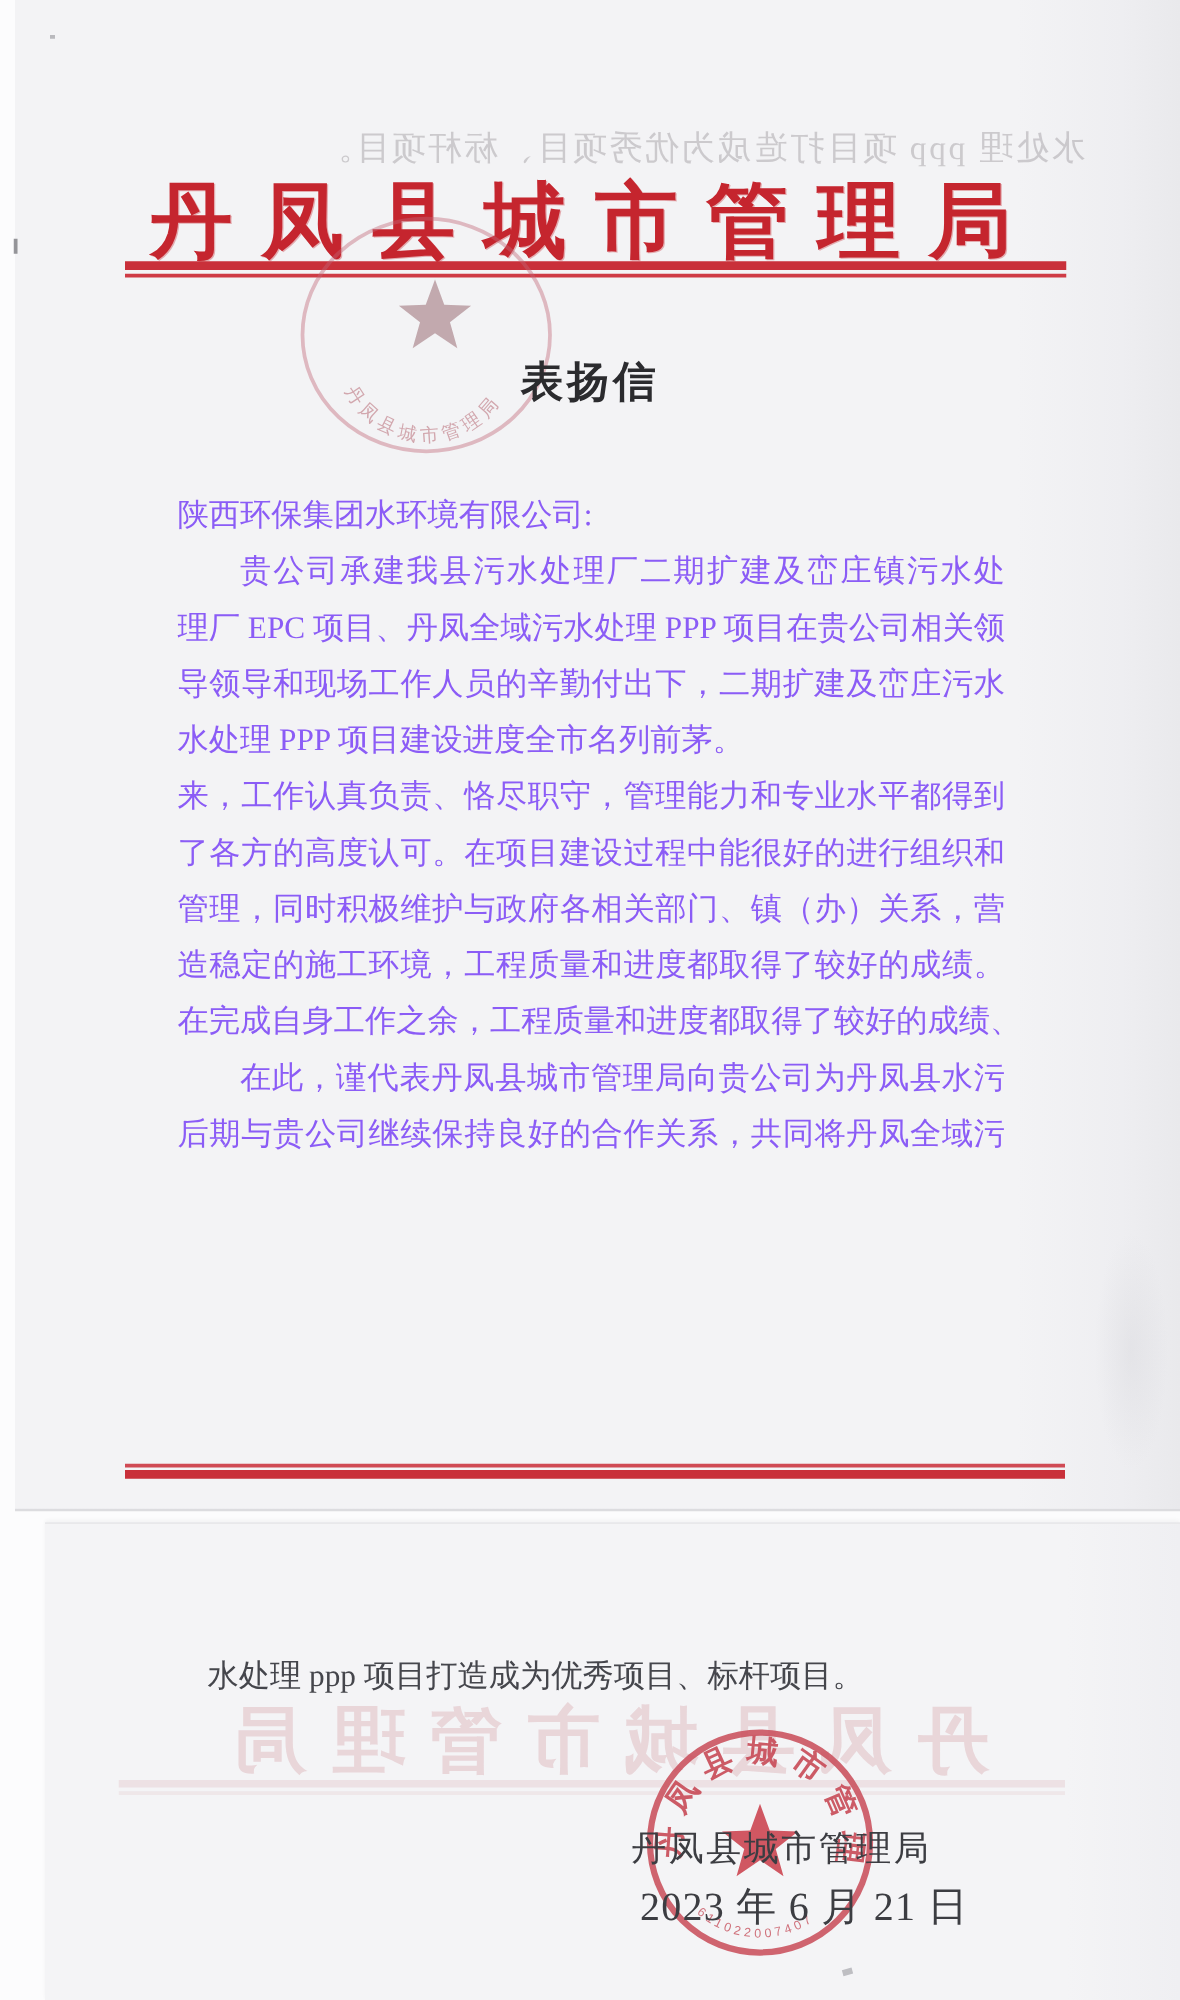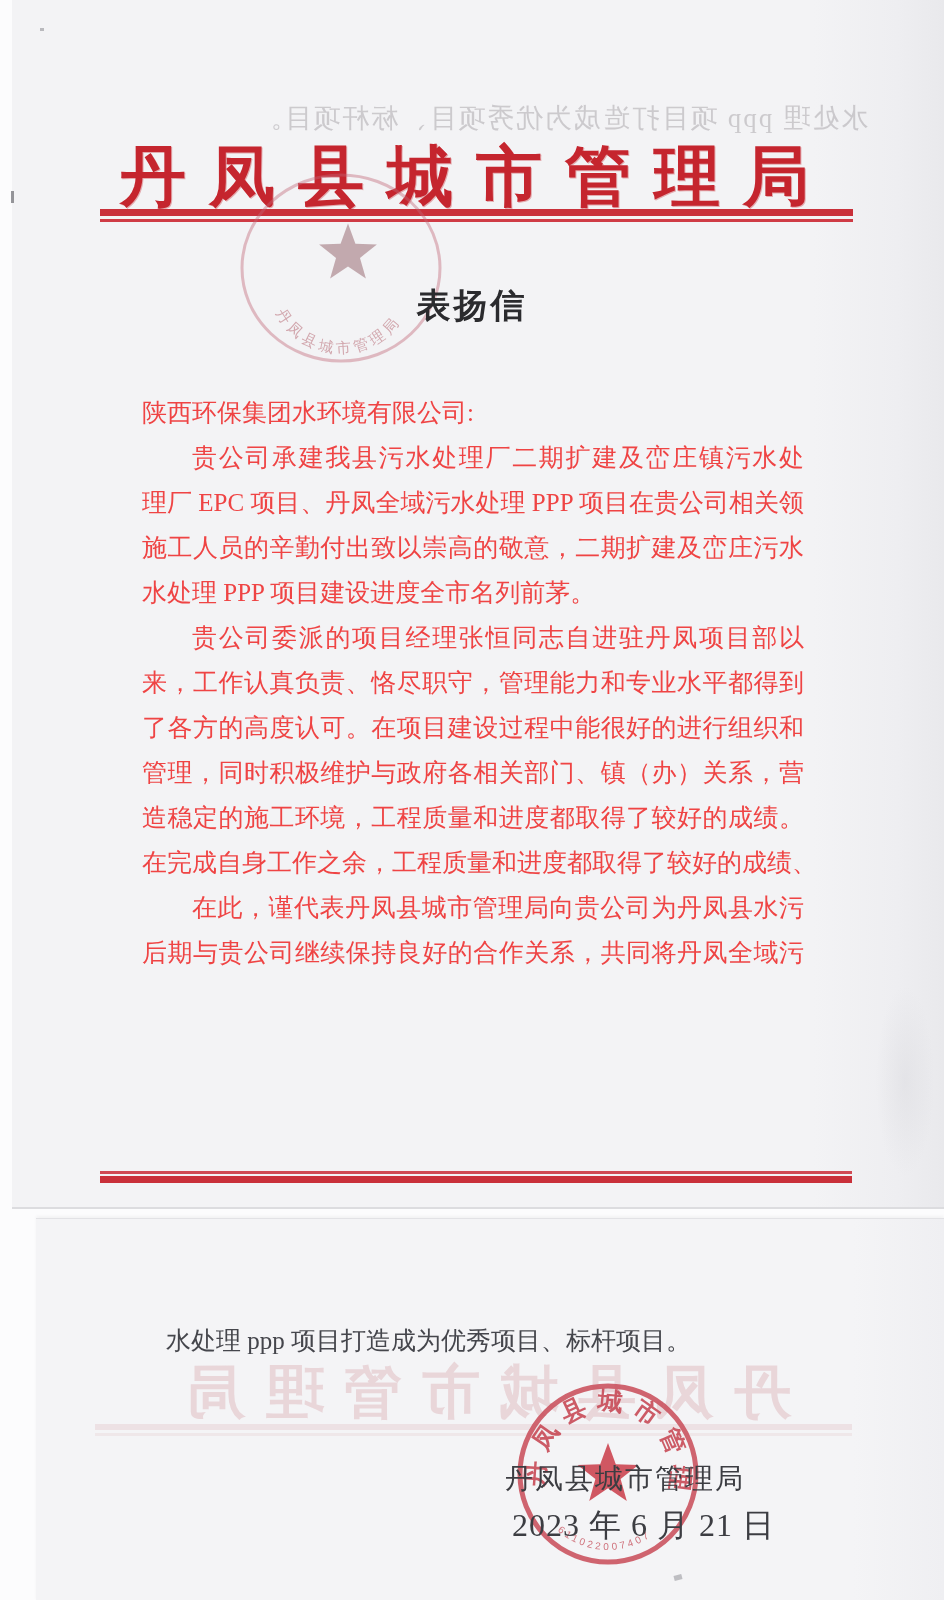--- a/index.html
+++ b/index.html
@@ -33,21 +33,21 @@
   .rule-thick-top{position:absolute;left:100px;top:209px;width:753px;height:7px;background:#c9303a;}
   .rule-thin-top{position:absolute;left:100px;top:219px;width:753px;height:3px;background:#cf3b45;}
   .rule-thin-bot{position:absolute;left:100px;top:1171px;width:752px;height:3px;background:#d04a54;}
   .rule-thick-bot{position:absolute;left:100px;top:1176px;width:752px;height:7px;background:#c9303a;}
 
   .letter-title{position:absolute;left:0;top:283px;width:944px;text-align:center;
     font-size:34px;font-weight:600;letter-spacing:3px;color:#2b2b2e;}
 
   
   .body-block{position:absolute;left:142px;top:390px;width:662px;font-size:25px;
-    color:#ef4444;}
+    color:#8b5cf6;}
   .body-block .line{height:45px;line-height:45px;text-align:justify;white-space:nowrap;}
   .body-block .line.fill{text-align-last:justify;}
   .body-block .line.ind{padding-left:50px;}
 
   .p2-line{position:absolute;left:166px;top:1324px;font-size:25px;color:#45464c;white-space:nowrap;}
   .sig-name{position:absolute;left:505px;top:1460px;font-size:28px;color:#3c3d42;white-space:nowrap;letter-spacing:2px;}
   .sig-date{position:absolute;left:512px;top:1504px;font-size:32px;color:#3c3d42;white-space:nowrap;letter-spacing:1px;}
 
   .stamp-top{position:absolute;left:235px;top:168px;width:212px;height:200px;}
   .stamp-bottom{position:absolute;left:512px;top:1378px;width:192px;height:192px;}
@@ -84,23 +84,22 @@
       <textPath href="#arcTop" startOffset="8%">丹凤县城市管理局</textPath>
     </text>
   </svg>
 
   <div class="letter-title">表扬信</div>
 
   <div class="body-block">
       <div class="line">陕西环保集团水环境有限公司:</div>
       <div class="line ind fill">贵公司承建我县污水处理厂二期扩建及峦庄镇污水处</div>
       <div class="line fill">理厂 EPC 项目、丹凤全域污水处理 PPP 项目在贵公司相关领</div>
-      <div class="line fill">施工人员的辛勤付出致以崇高的敬意，二期扩建及峦庄污水</div>
+      <div class="line fill">导领导和现场工作人员的辛勤付出下，二期扩建及峦庄污水</div>
       <div class="line">水处理 PPP 项目建设进度全市名列前茅。</div>
-      <div class="line ind fill">贵公司委派的项目经理张恒同志自进驻丹凤项目部以</div>
       <div class="line fill">来，工作认真负责、恪尽职守，管理能力和专业水平都得到</div>
       <div class="line fill">了各方的高度认可。在项目建设过程中能很好的进行组织和</div>
       <div class="line fill">管理，同时积极维护与政府各相关部门、镇（办）关系，营</div>
       <div class="line fill">造稳定的施工环境，工程质量和进度都取得了较好的成绩。</div>
       <div class="line fill">在完成自身工作之余，工程质量和进度都取得了较好的成绩、</div>
       <div class="line ind fill">在此，谨代表丹凤县城市管理局向贵公司为丹凤县水污</div>
       <div class="line fill">后期与贵公司继续保持良好的合作关系，共同将丹凤全域污</div>
     </div>
 
   <div class="rule-thin-bot"></div>

